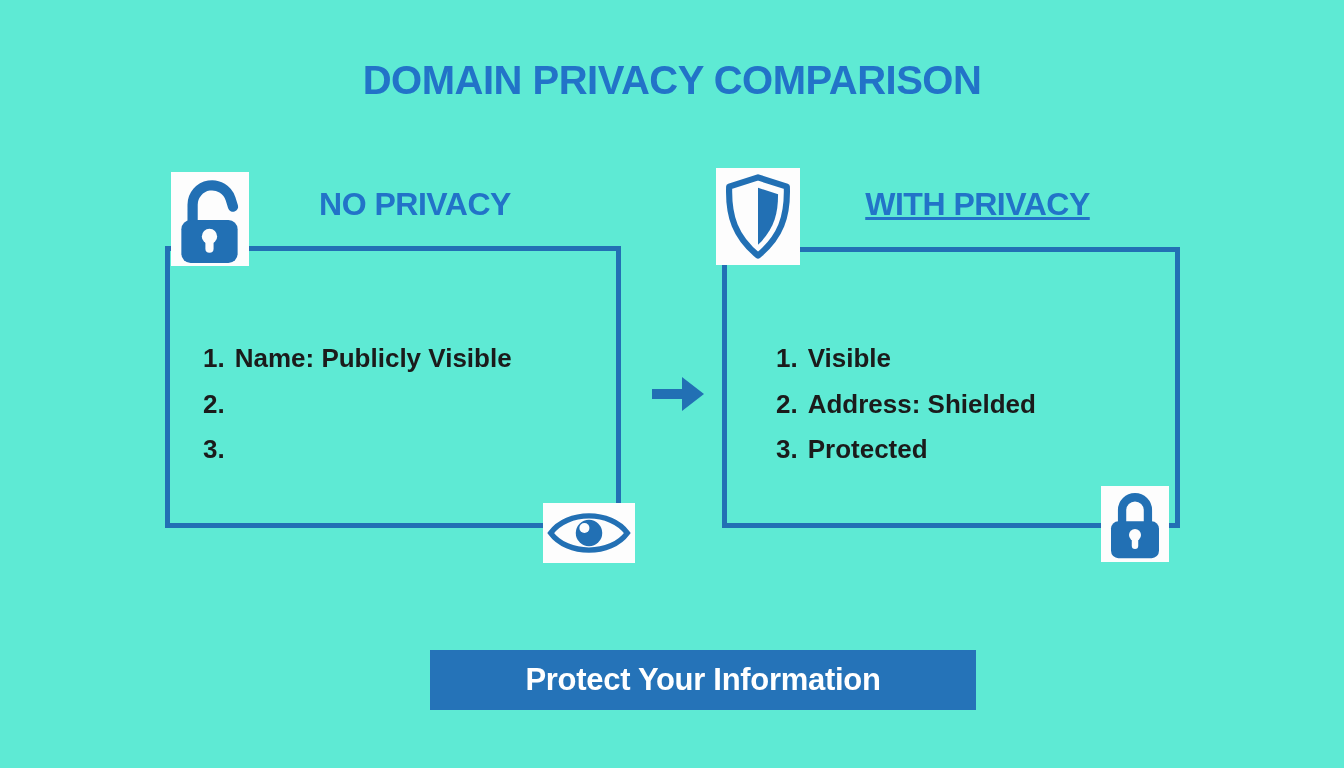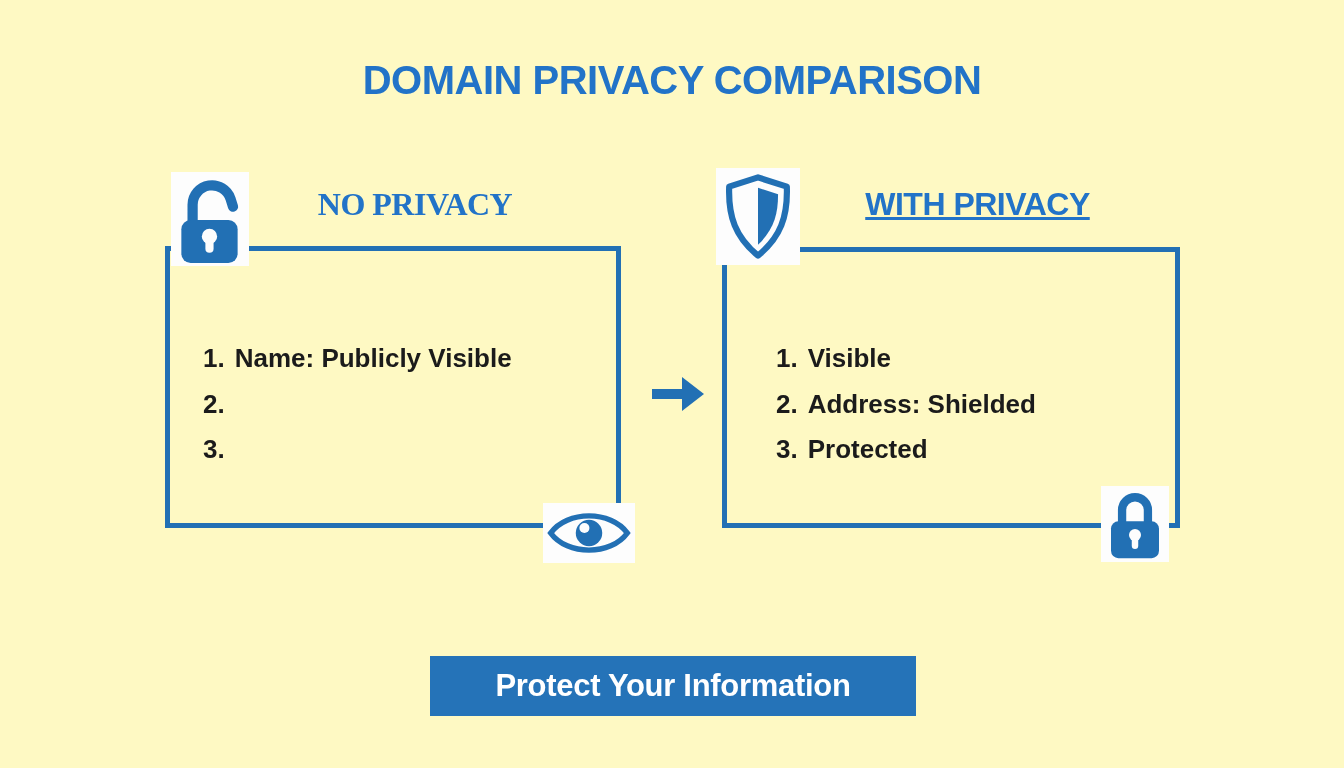--- a/index.html
+++ b/index.html
@@ -1,34 +1,34 @@
 <!DOCTYPE html>
 <html><head>
 <meta charset="utf-8">
 <style>
   html,body { margin:0; padding:0; background:#ffffff; }
   .canvas {
     position:relative;
     width:1344px; height:768px;
-    background:#fef9c3;
+    background:#5eead4;
     overflow:hidden;
     font-family:"Liberation Sans", sans-serif;
   }
   .title {
     position:absolute; left:0; top:58px; width:100%;
     text-align:center;
     font-size:40px; font-weight:bold; letter-spacing:-0.5px;
     color:#2273c8;
   }
   .panel-heading {
     position:absolute; top:186px;
     font-size:32px; font-weight:bold; letter-spacing:-0.5px;
     color:#2273c8; text-align:center;
   }
-  .heading-left  { left:210px; width:410px;font-family:Liberation Serif, serif; }
+  .heading-left  { left:210px; width:410px; }
   .heading-right { left:775px; width:405px;text-decoration:underline; }
 
   .box {
     position:absolute;
     border:5px solid #2270b4;
     box-sizing:border-box;
     background:transparent;
   }
   .box-left  { left:165px; top:246px; width:456px; height:282px; }
   .box-right { left:722px; top:247px; width:458px; height:281px; }
@@ -56,26 +56,25 @@
   .halo-unlock { left:171px;  top:172px; width:78px;  height:94px; }
   .halo-shield { left:716px;  top:168px; width:84px;  height:97px; }
   .halo-eye    { left:543px;  top:503px; width:92px;  height:60px; }
   .halo-lock   { left:1101px; top:486px; width:68px;  height:76px; }
 
   .arrow-wrap {
     position:absolute; left:652px; top:374px; width:52px; height:40px;
   }
 
   .cta-banner {
-    position:absolute; left:430px; top:650px; width:486px; height:60px;
+    position:absolute; left:430px; top:650px; width:546px; height:60px;
     background:#2573b8;
     display:flex; align-items:center; justify-content:center;
     color:#ffffff; font-size:31px; font-weight:bold; letter-spacing:-0.3px;
     cursor:pointer;
-    margin-top:6px;
   }
 </style>
 </head>
 <body>
 
 <div class="canvas">
 
   <div class="title">DOMAIN PRIVACY COMPARISON</div>
 
   <div class="panel-heading heading-left">NO PRIVACY</div>

